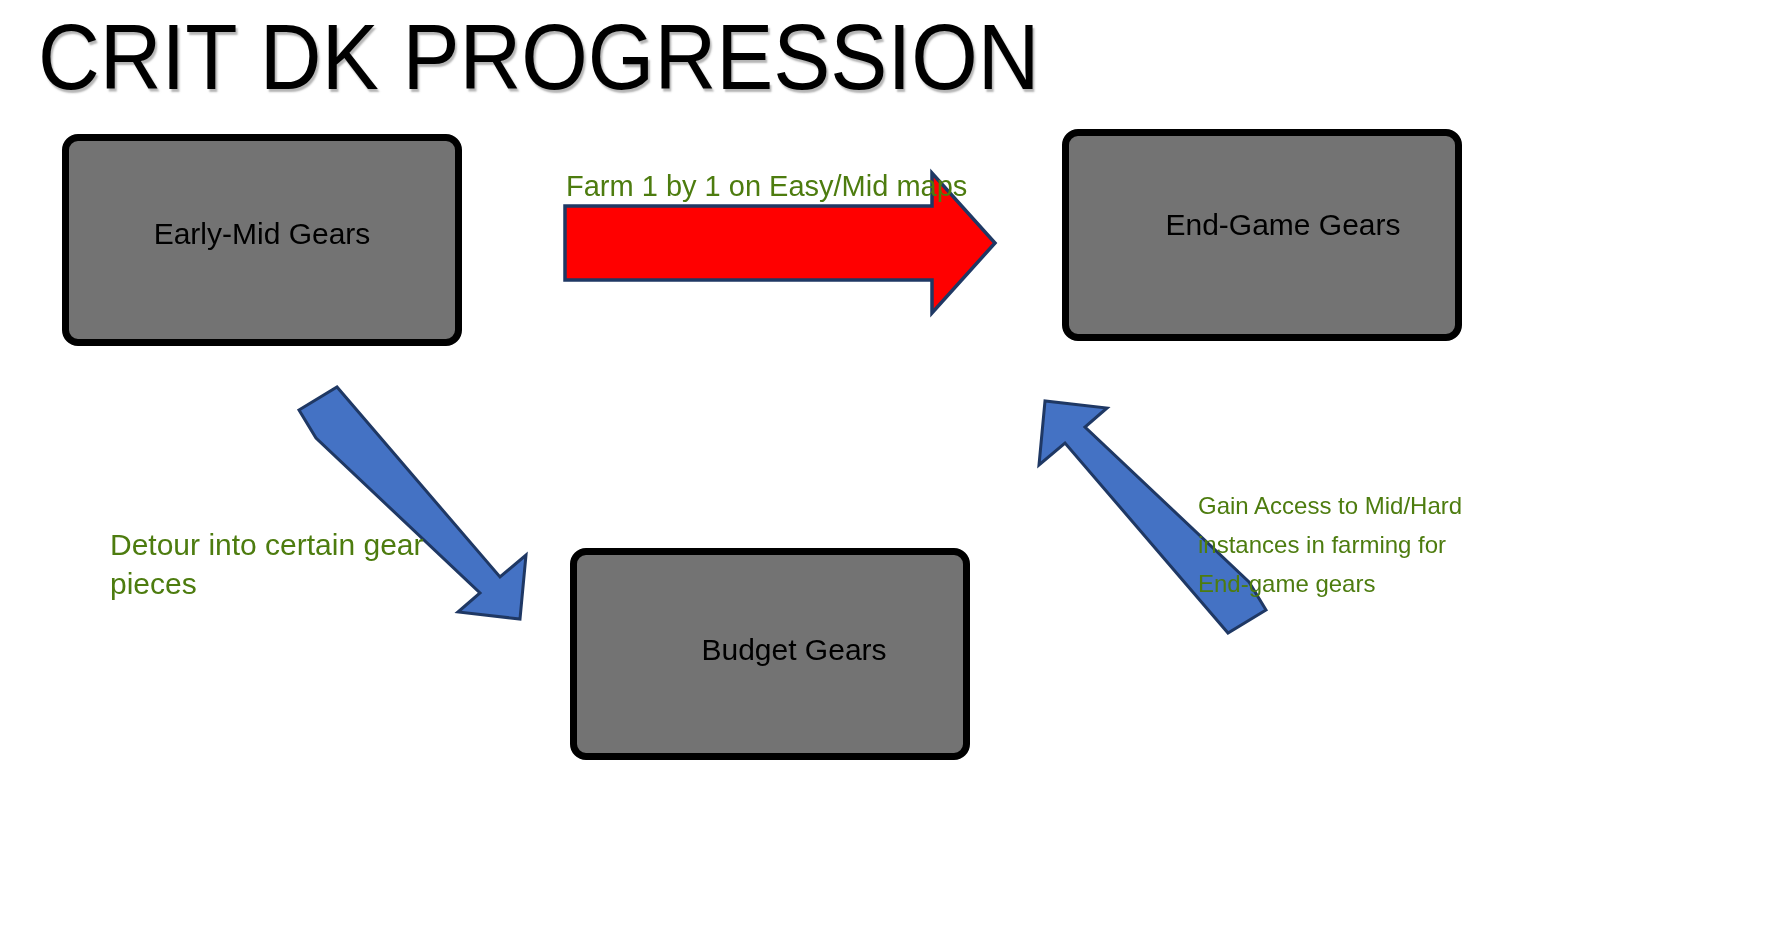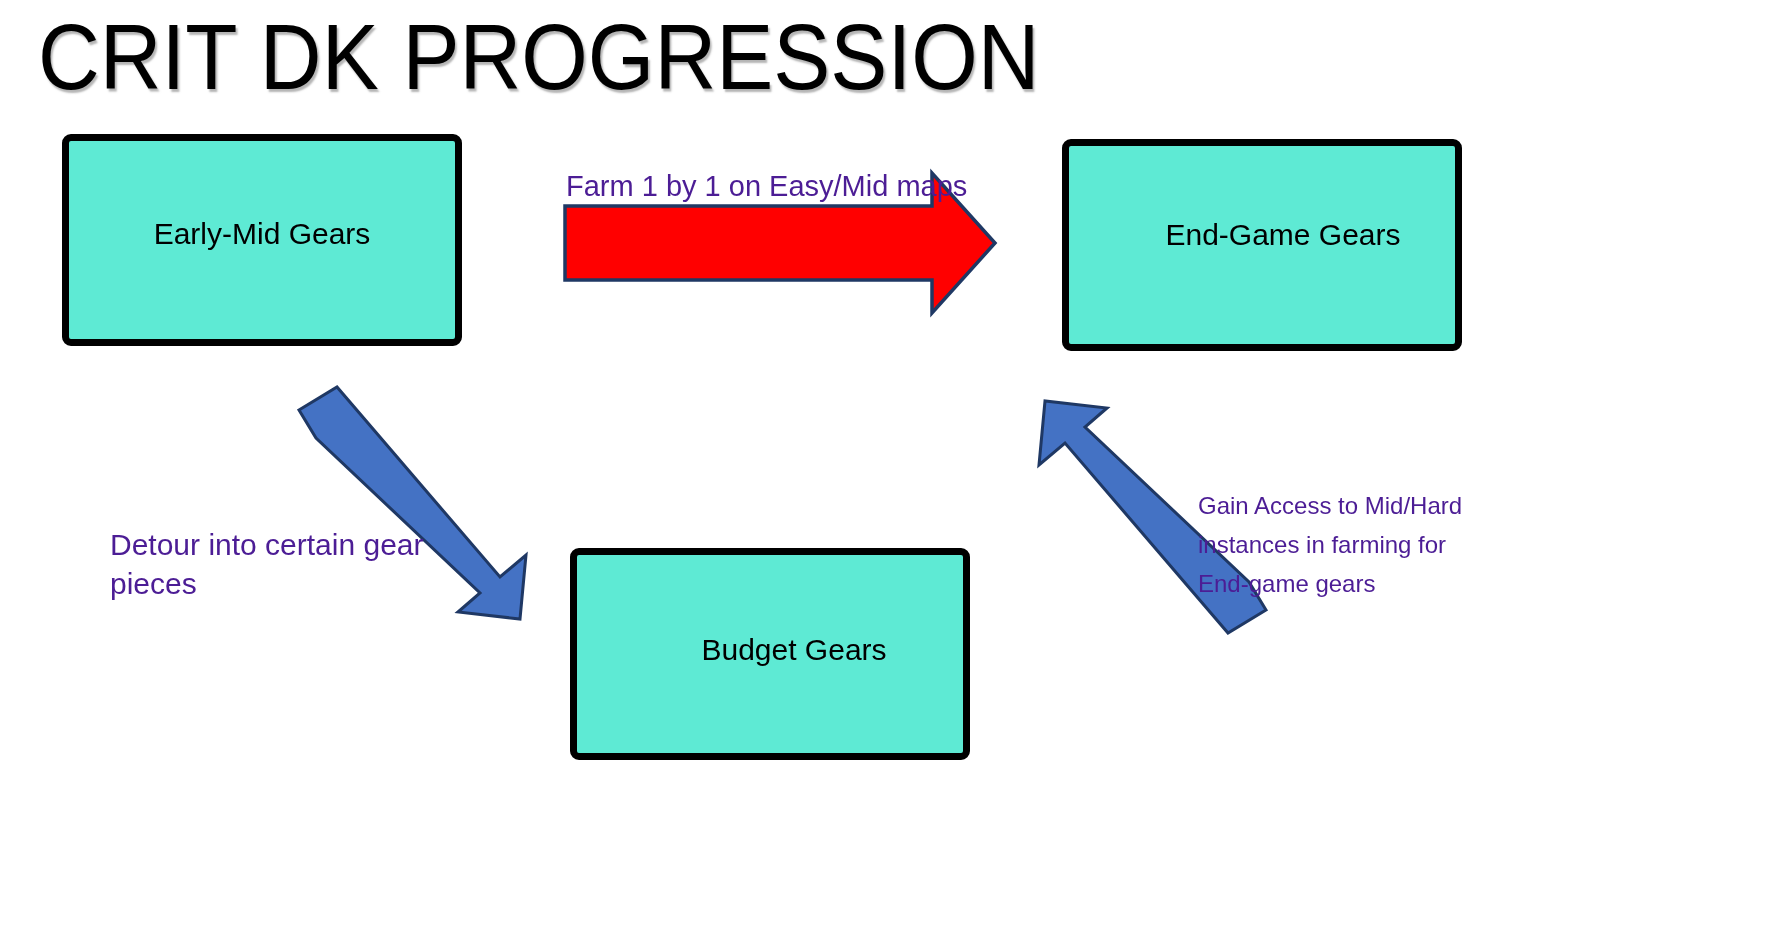--- a/index.html
+++ b/index.html
@@ -33,57 +33,57 @@
     transform: scaleX(0.93);
     transform-origin: left top;
     text-shadow: 2px 3px 2px rgba(120,120,120,0.55);
     white-space: nowrap;
   }
 
   
   .gear-box {
     position: absolute;
     box-sizing: border-box;
-    background: #5eead4;
+    background: #737373;
     border: 7px solid #000000;
-    border-radius: 9px;
+    border-radius: 16px;
     display: flex;
     align-items: center;
     justify-content: center;
   }
   .gear-box .box-label {
     font-size: 30px;
     line-height: 36px;
     color: #000000;
     font-weight: 400;
     text-align: center;
   }
 
   #box-early  { left: 62px;   top: 134px; width: 400px; height: 212px; }
-  #box-end    { left: 1062px; top: 139px; width: 400px; height: 212px; padding-left: 42px; }
+  #box-end    { left: 1062px; top: 129px; width: 400px; height: 212px; padding-left: 42px; }
   #box-budget { left: 570px;  top: 548px; width: 400px; height: 212px; }
 
   
   #box-early  .box-label { transform: translateY(-6px); }
   #box-end    .box-label { transform: translateY(-10px); }
   #box-budget .box-label { transform: translateY(-4px); margin-left: 48px; }
 
   
   .arrow-svg {
     position: absolute;
     overflow: visible;
   }
   #red-arrow-svg  { left: 560px; top: 168px; }
   #blue-arrow-down{ left: 280px; top: 385px; }
   #blue-arrow-up  { left: 1035px; top: 385px; }
 
   
   .free-text {
     position: absolute;
-    color: #4c1d95;
+    color: #4d7c0f;
     font-size: 29px;
     line-height: 38px;
     font-weight: 400;
     white-space: pre-line;
   }
   #red-arrow-label {
     left: 566px;
     top: 168px;
     width: 370px;
     text-align: center;

